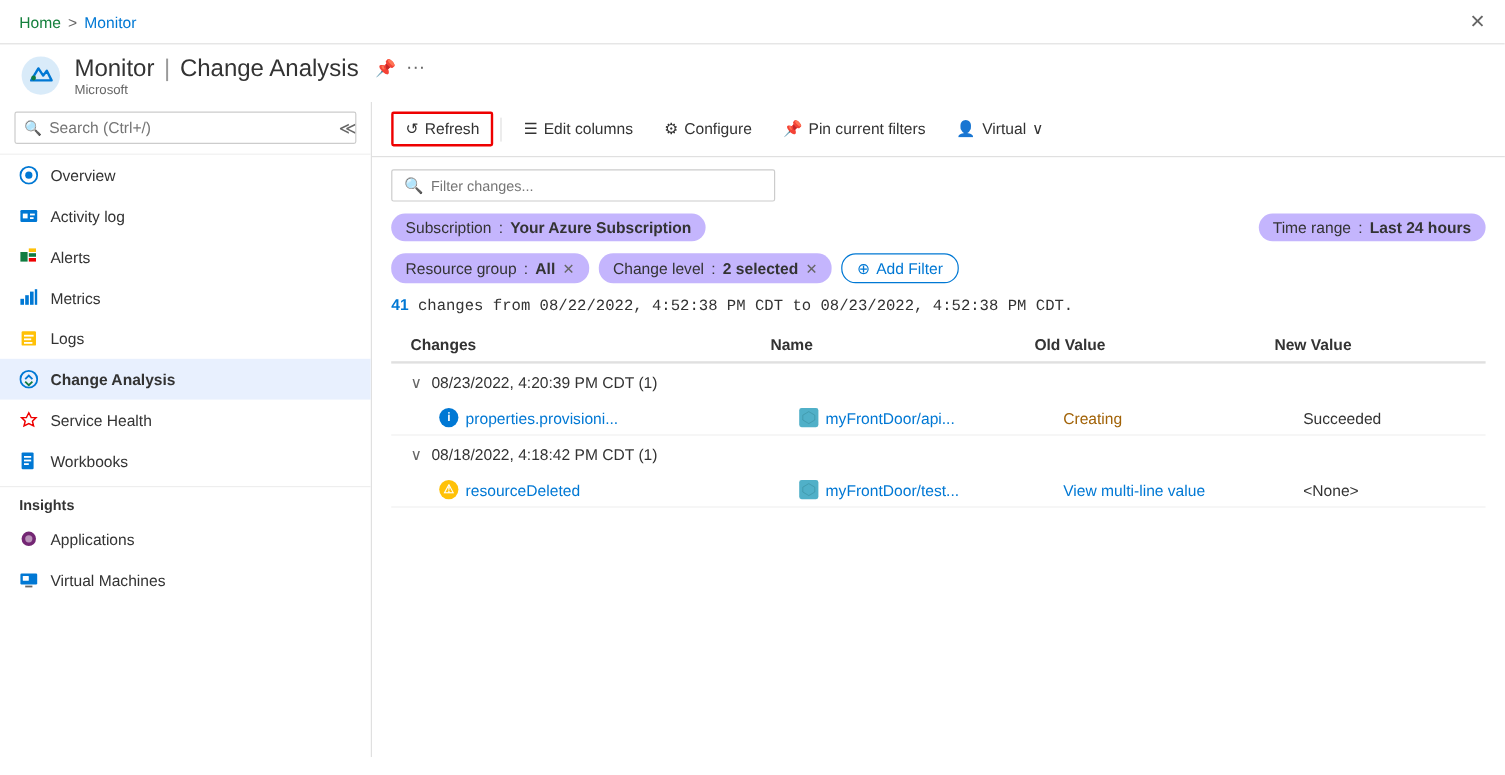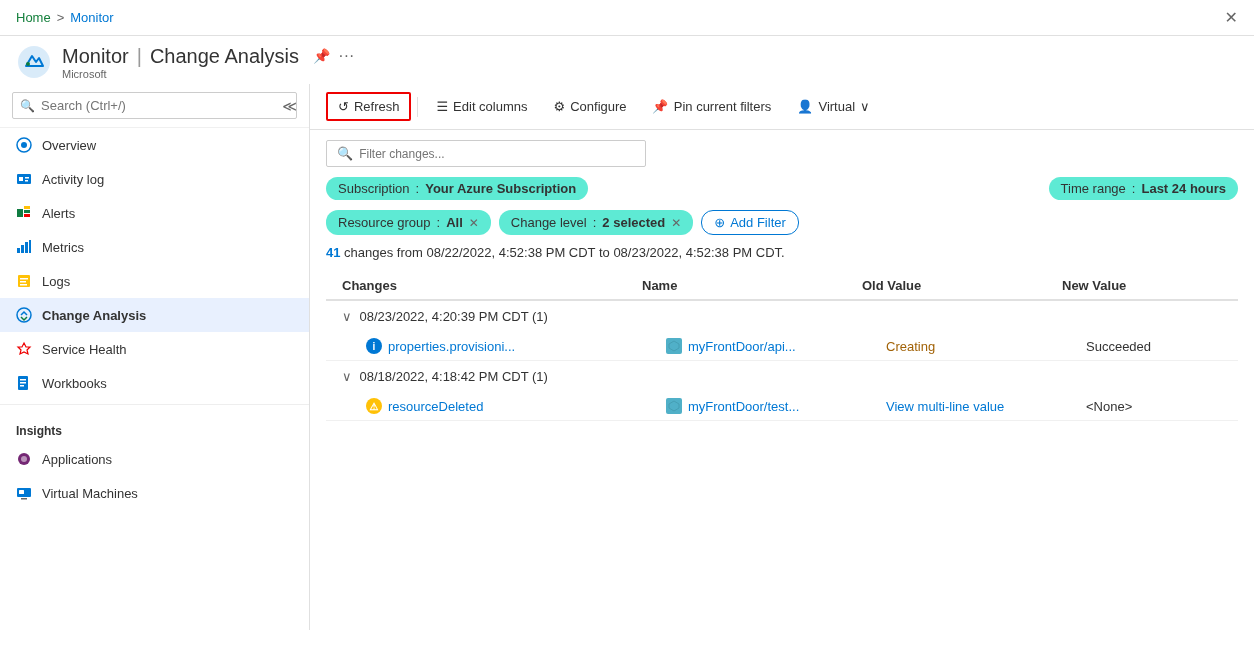--- a/index.html
+++ b/index.html
@@ -38,26 +38,26 @@
     .toolbar-btn { display: flex; align-items: center; gap: 5px; padding: 5px 10px; cursor: pointer; border: 2px solid transparent; border-radius: 2px; font-size: 13px; color: #333; background: transparent; }
     .toolbar-btn.highlighted { border: 2px solid #e00; }
     .toolbar-divider { width: 1px; height: 20px; background: #e0e0e0; margin: 0 4px; }
 
     
     .filter-bar { padding: 10px 16px; }
     .filter-search { display: flex; align-items: center; border: 1px solid #ccc; border-radius: 2px; padding: 5px 10px; gap: 6px; width: 320px; margin-bottom: 10px; }
     .filter-search input { border: none; outline: none; font-size: 12px; color: #666; width: 100%; }
 
     .filter-tags { display: flex; flex-wrap: wrap; gap: 8px; margin-bottom: 10px; }
-    .filter-tag { display: flex; align-items: center; gap: 6px; background: #5eead4; border-radius: 12px; padding: 4px 12px; font-size: 12px; color: #333; }
+    .filter-tag { display: flex; align-items: center; gap: 6px; background: #c4b5fd; border-radius: 12px; padding: 4px 12px; font-size: 12px; color: #333; }
     .filter-tag .tag-close { cursor: pointer; color: #666; font-size: 12px; }
     .add-filter-btn { display: flex; align-items: center; gap: 5px; border: 1px solid #0078d4; border-radius: 12px; padding: 4px 12px; font-size: 12px; color: #0078d4; cursor: pointer; background: transparent; }
 
     .changes-summary { color: #0078d4; font-size: 12px; margin-bottom: 12px; }
-    .changes-summary span { color: #333; }
+    .changes-summary span { color: #333; font-family: Liberation Mono, monospace; }
 
     
     .table-header { display: grid; grid-template-columns: 300px 220px 200px 200px; padding: 6px 16px; border-bottom: 2px solid #e0e0e0; font-weight: 600; font-size: 13px; color: #333; }
     .table-group { border-bottom: 1px solid #f0f0f0; }
     .group-header { display: flex; align-items: center; gap: 8px; padding: 8px 16px; font-size: 13px; color: #333; cursor: pointer; }
 
     .table-row { display: grid; grid-template-columns: 300px 220px 200px 200px; padding: 6px 16px 6px 40px; align-items: center; }
 
     .change-cell { display: flex; align-items: center; gap: 6px; }
     .change-link { color: #0078d4; cursor: pointer; text-decoration: none; }
@@ -195,21 +195,21 @@
         <svg width="16" height="16" viewBox="0 0 16 16">
             <rect x="2" y="1" width="10" height="14" rx="1" fill="#0078d4"></rect>
             <rect x="4" y="4" width="6" height="1.5" fill="#fff"></rect>
             <rect x="4" y="7" width="6" height="1.5" fill="#fff"></rect>
             <rect x="4" y="10" width="4" height="1.5" fill="#fff"></rect>
           </svg>
       </div>
       <span class="nav-label">Workbooks</span>
     </div>
 
-    <div style="padding: 19px 16px 4px; font-size: 12px; font-weight: 600; color: #333; border-top: 1px solid #eee; margin-top: 4px;">Insights</div>
+    <div style="padding: 8px 16px 4px; font-size: 12px; font-weight: 600; color: #333; border-top: 1px solid #eee; margin-top: 4px;">Insights</div>
 
     <div class="nav-item">
       <div class="nav-icon">
         <svg width="16" height="16" viewBox="0 0 16 16">
             <circle cx="8" cy="8" r="6" fill="#742774"></circle>
             <circle cx="8" cy="8" r="3" fill="#fff" opacity="0.5"></circle>
           </svg>
       </div>
       <span class="nav-label">Applications</span>
     </div>

